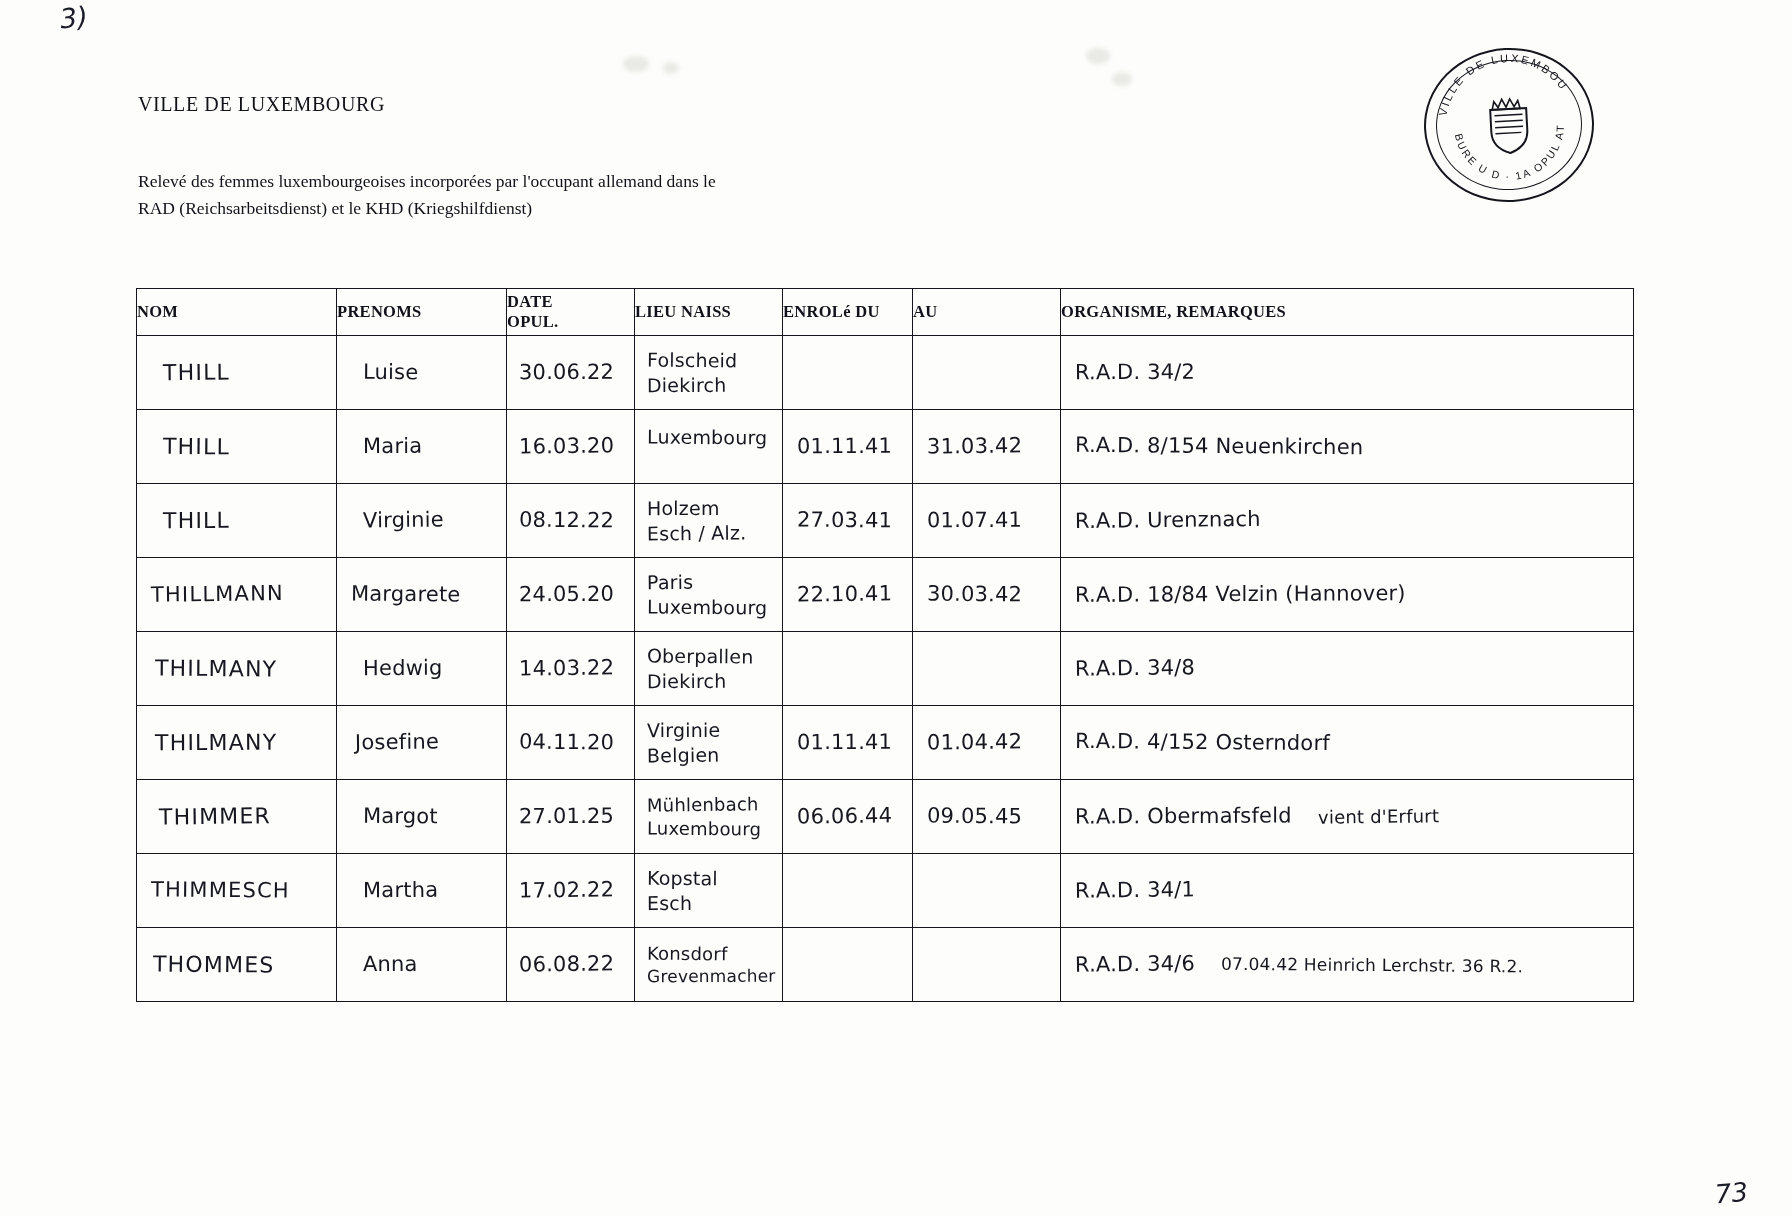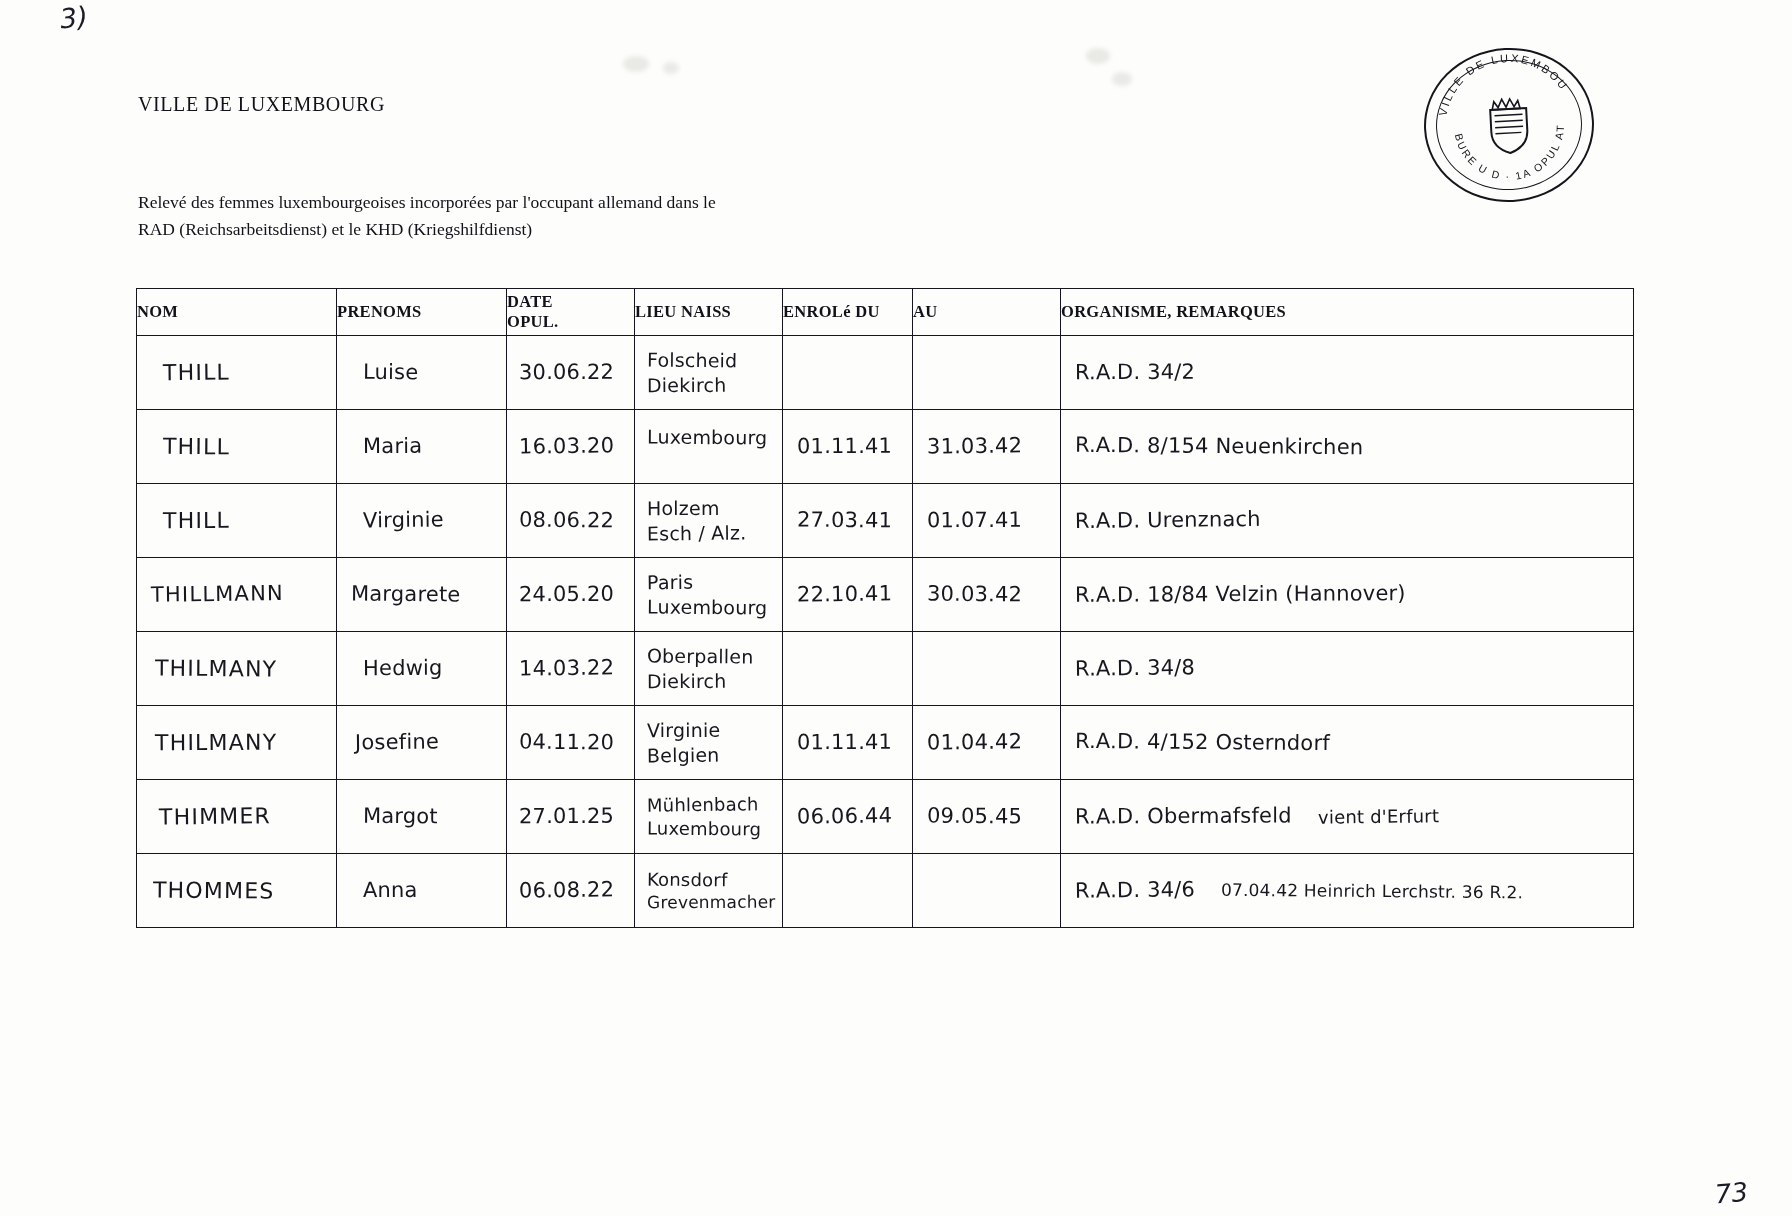--- a/index.html
+++ b/index.html
@@ -53,21 +53,20 @@
     letter-spacing: 0.6px;
     font-weight: 400;
   }
   .doc-subtitle {
     position: absolute;
     left: 138px;
     top: 168px;
     font-size: 17.5px;
     line-height: 1.55;
     width: 760px;
-    margin-top: 21px;
   }
 
   
   .stamp {
     position: absolute;
     left: 1424px;
     top: 48px;
     width: 170px;
     height: 154px;
     transform: rotate(-3deg);
@@ -277,21 +276,21 @@
           <td><div class="cell c-au j1">31.03.42</div></td>
           <td>
             <div class="cell c-org j2">R.A.D. 8/154  Neuenkirchen</div>
             <div class="cell c-org small j3"></div>
           </td>
         </tr>
 
         <tr>
           <td><div class="cell c-nom j3">THILL</div></td>
           <td><div class="cell c-pre j1">Virginie</div></td>
-          <td><div class="cell c-date j2">08.06.22</div></td>
+          <td><div class="cell c-date j2">08.12.22</div></td>
           <td>
             <div class="cell c-lieu two-line j3">Holzem</div>
             <div class="cell c-lieu two-line j1">Esch / Alz.</div>
           </td>
           <td><div class="cell c-du j2">27.03.41</div></td>
           <td><div class="cell c-au j3">01.07.41</div></td>
           <td>
             <div class="cell c-org j1">R.A.D. Urenznach</div>
             <div class="cell c-org small j2"></div>
           </td>
@@ -354,20 +353,35 @@
             <div class="cell c-lieu two-line j2" style="font-size:18px;">Luxembourg</div>
           </td>
           <td><div class="cell c-du j1">06.06.44</div></td>
           <td><div class="cell c-au j2">09.05.45</div></td>
           <td>
             <div class="cell c-org j3">R.A.D. Obermafsfeld</div>
             <div class="cell c-org small j1">vient d'Erfurt</div>
           </td>
         </tr>
 
+        <tr>
+          <td><div class="cell c-nom j2" style="padding-left:14px;font-size:21px;">THIMMESCH</div></td>
+          <td><div class="cell c-pre j3">Martha</div></td>
+          <td><div class="cell c-date j1">17.02.22</div></td>
+          <td>
+            <div class="cell c-lieu two-line j2">Kopstal</div>
+            <div class="cell c-lieu two-line j3">Esch</div>
+          </td>
+          <td><div class="cell c-du j2"></div></td>
+          <td><div class="cell c-au j3"></div></td>
+          <td>
+            <div class="cell c-org j1">R.A.D. 34/1</div>
+            <div class="cell c-org small j2"></div>
+          </td>
+        </tr>
 
 
 
         <tr>
           <td><div class="cell c-nom j2" style="padding-left:16px;">THOMMES</div></td>
           <td><div class="cell c-pre j3">Anna</div></td>
           <td><div class="cell c-date j1">06.08.22</div></td>
           <td>
             <div class="cell c-lieu two-line j2" style="font-size:18px;">Konsdorf</div>
             <div class="cell c-lieu two-line j3" style="font-size:17px;">Grevenmacher</div>

